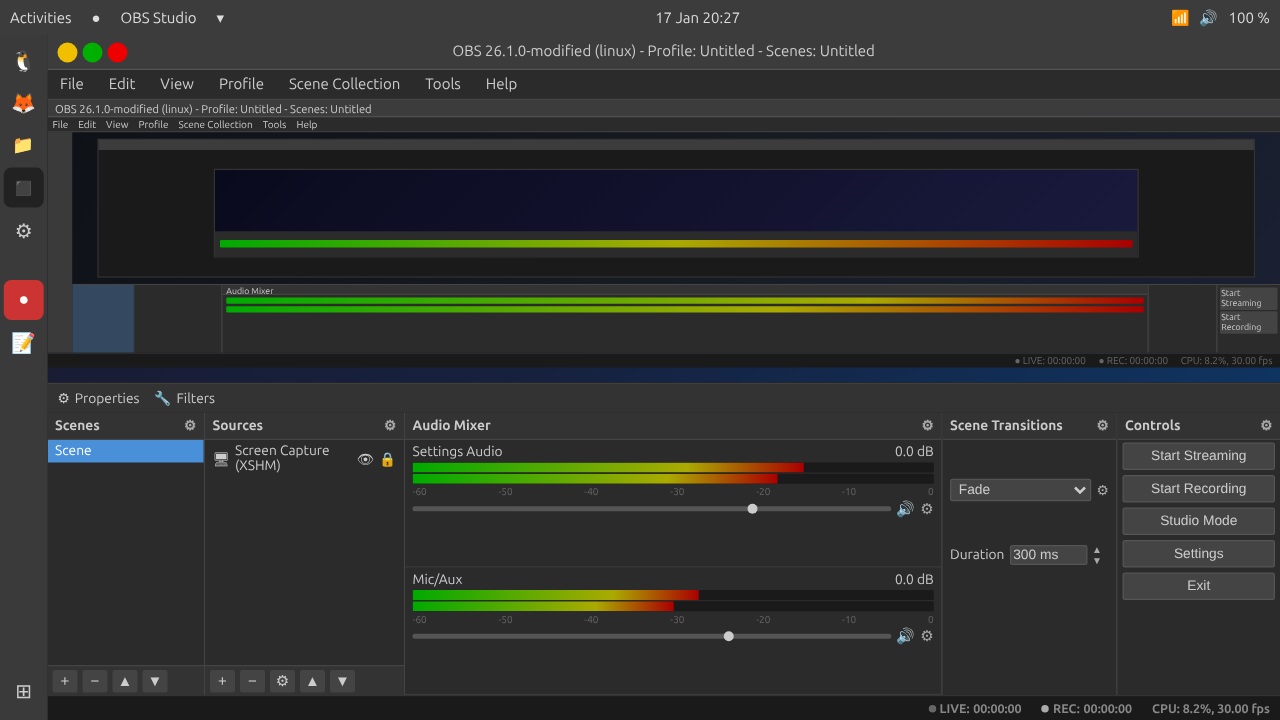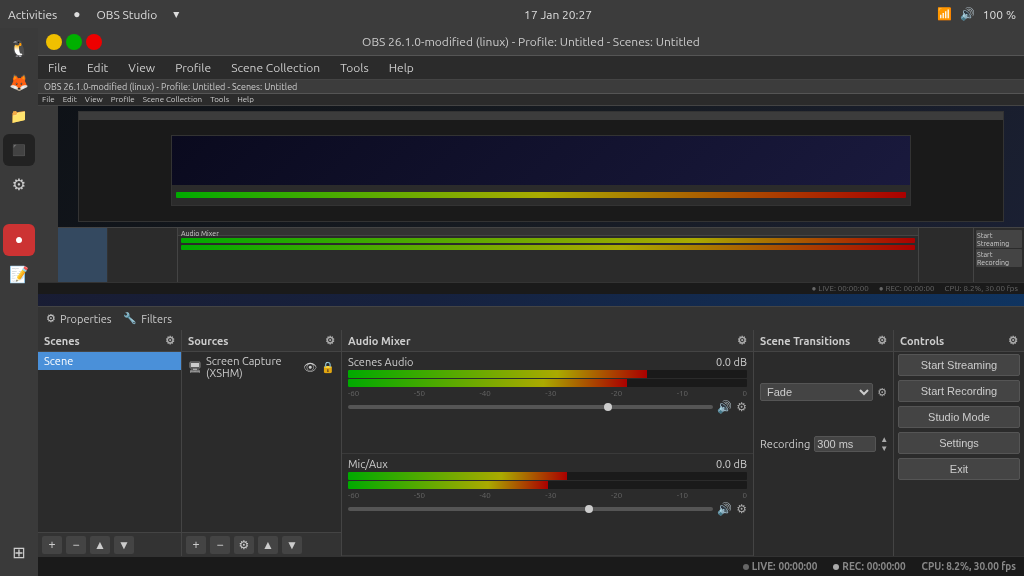--- a/index.html
+++ b/index.html
@@ -139,21 +139,21 @@
     .panel-tab { font-size: 11px; color: #ccc; cursor: pointer; display: flex; align-items: center; gap: 4px; }
 
     #panels-row {
       display: flex;
       flex: 1;
       overflow: hidden;
     }
 
     
     #scenes-panel {
-      width: 144px;
+      width: 126px;
       border-right: 1px solid #444;
       display: flex;
       flex-direction: column;
     }
     .panel-header {
       height: 22px;
       background: #333;
       display: flex;
       align-items: center;
       justify-content: space-between;
@@ -516,21 +516,21 @@
     <div id="audio-panel">
       <div class="panel-header">
         <span>Audio Mixer</span>
         <div class="panel-header-icons">
           <span>⚙</span>
         </div>
       </div>
 
       <div class="audio-channel">
         <div class="audio-channel-name">
-          <span>Scenes Audio</span>
+          <span>Settings Audio</span>
           <span>0.0 dB</span>
         </div>
         <div class="audio-meter-container">
           <div class="audio-meter-row">
             <div class="audio-meter">
               <div class="audio-meter-fill" style="width:75%;"></div>
             </div>
           </div>
           <div class="audio-meter-row">
             <div class="audio-meter">
@@ -602,21 +602,21 @@
       <div class="transition-row">
         <select class="transition-select">
           <option>Fade</option>
           <option>Cut</option>
           <option>Swipe</option>
           <option>Slide</option>
         </select>
         <span style="font-size:11px;color:#aaa;cursor:pointer;">⚙</span>
       </div>
       <div class="duration-row">
-        <span>Recording</span>
+        <span>Duration</span>
         <input class="duration-input" type="text" value="300 ms" style="">
         <span style="display:flex;flex-direction:column;font-size:8px;color:#aaa;cursor:pointer;">
           <span>▲</span>
             <span>▼</span>
         </span>
       </div>
     </div>
 
     <div id="controls-panel">
       <div class="panel-header">

